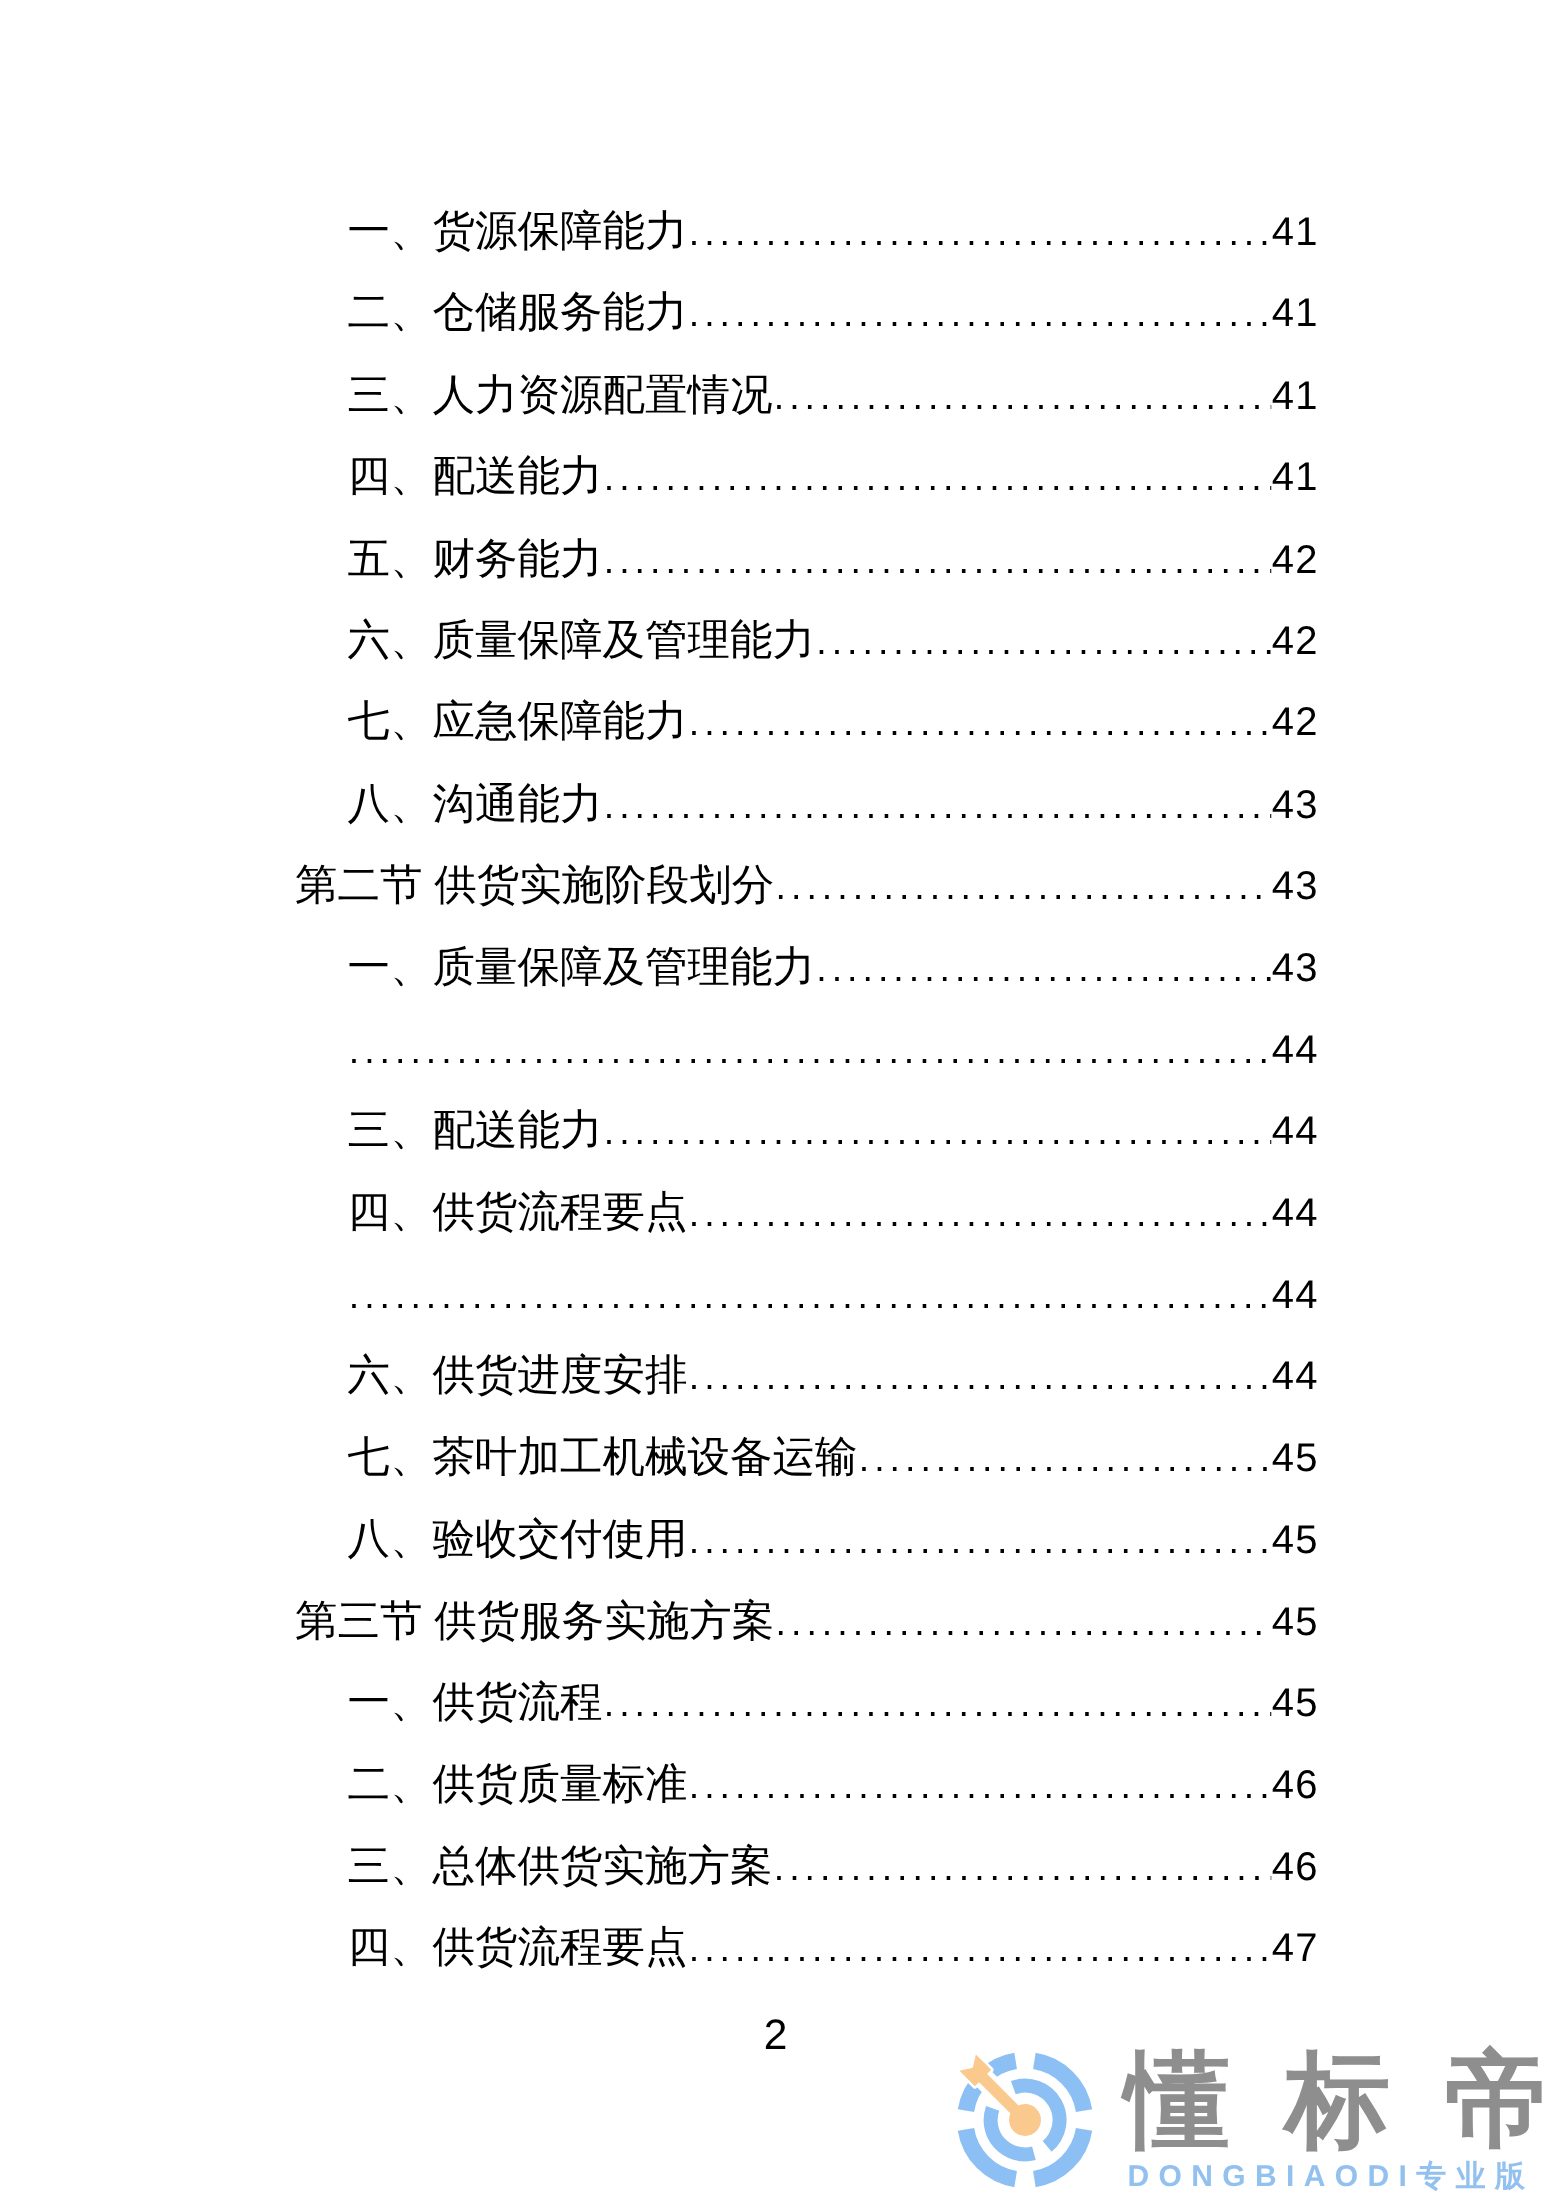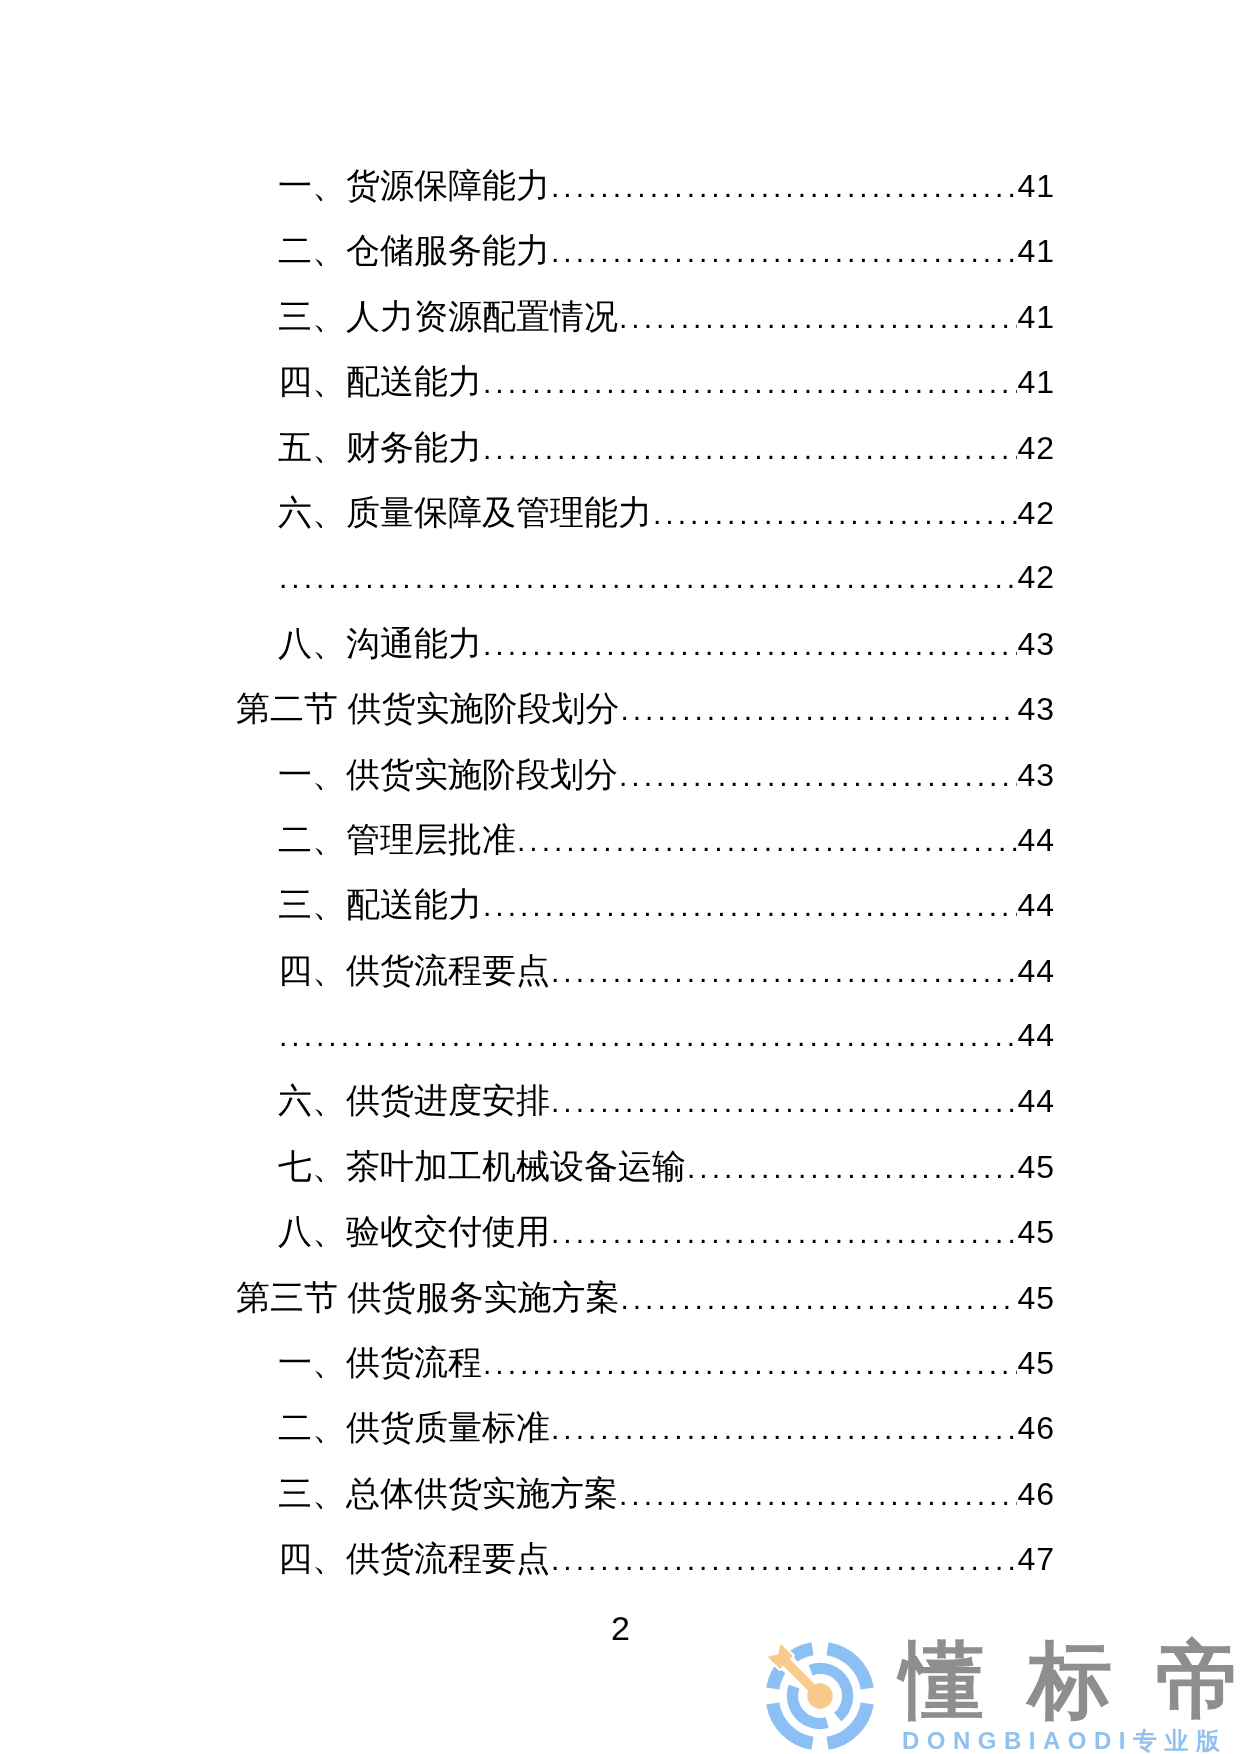--- a/index.html
+++ b/index.html
@@ -115,40 +115,40 @@
       <span class="toc-label">五、财务能力</span>
       <span class="toc-dots">..............................................................................................................</span>
       <span class="toc-page">42</span>
     </div>
       <div class="toc-row l2">
       <span class="toc-label">六、质量保障及管理能力</span>
       <span class="toc-dots">..............................................................................................................</span>
       <span class="toc-page">42</span>
     </div>
       <div class="toc-row l2">
+      <span class="toc-label">七、应急保障能力</span>
       <span class="toc-dots">..............................................................................................................</span>
       <span class="toc-page">42</span>
     </div>
       <div class="toc-row l2">
       <span class="toc-label">八、沟通能力</span>
       <span class="toc-dots">..............................................................................................................</span>
       <span class="toc-page">43</span>
     </div>
       <div class="toc-row l1">
       <span class="toc-label">第二节 供货实施阶段划分</span>
       <span class="toc-dots">..............................................................................................................</span>
       <span class="toc-page">43</span>
     </div>
       <div class="toc-row l2">
-      <span class="toc-label">一、供货实施阶段划分</span>
+      <span class="toc-label">一、质量保障及管理能力</span>
       <span class="toc-dots">..............................................................................................................</span>
       <span class="toc-page">43</span>
     </div>
       <div class="toc-row l2">
-      <span class="toc-label">二、管理层批准</span>
       <span class="toc-dots">..............................................................................................................</span>
       <span class="toc-page">44</span>
     </div>
       <div class="toc-row l2">
       <span class="toc-label">三、配送能力</span>
       <span class="toc-dots">..............................................................................................................</span>
       <span class="toc-page">44</span>
     </div>
       <div class="toc-row l2">
       <span class="toc-label">四、供货流程要点</span>

